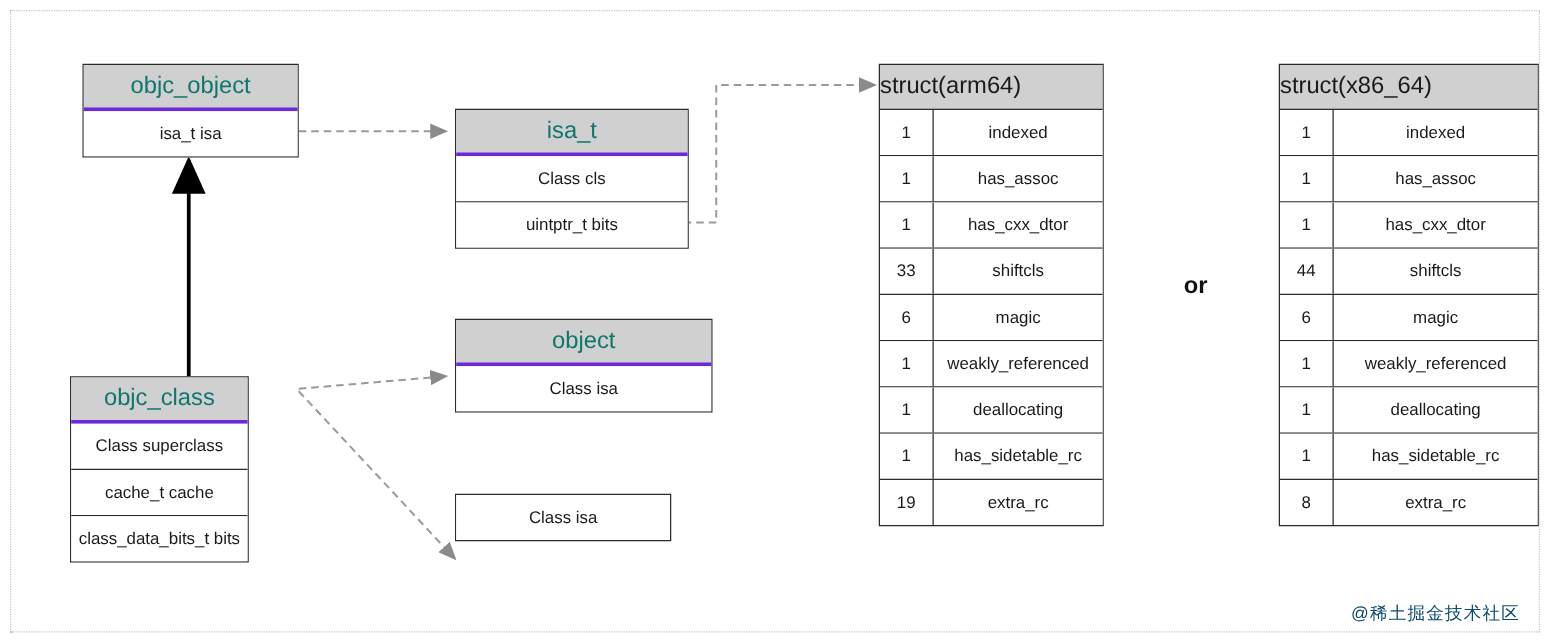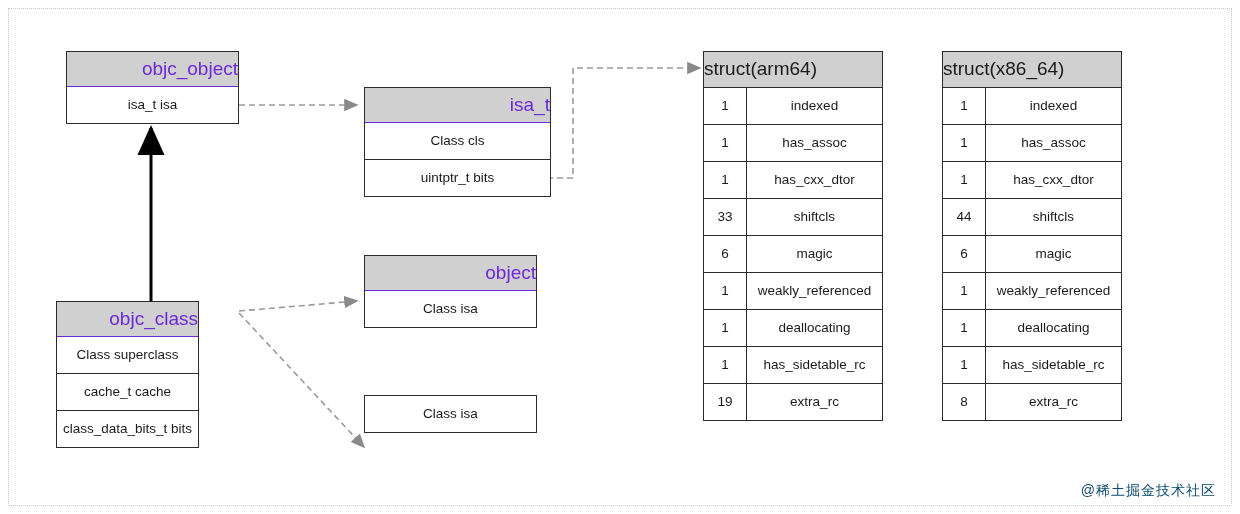--- a/index.html
+++ b/index.html
@@ -44,23 +44,23 @@
 
   
   .uml {
     position: absolute;
     box-sizing: border-box;
     border: 1px solid #2b2b2b;
     background: #ffffff;
   }
   .uml .title {
     background: #d0d0d0;
-    border-bottom: 1px solid #6d28d9;
-    text-align: right;
-    color: #6d28d9;
+    border-bottom: 3px solid #6d28d9;
+    text-align: center;
+    color: #0f766e;
     font-size: 19px;
     line-height: 33px;
     height: 34px;
     white-space: nowrap;
     overflow: hidden;
   }
   .uml .row {
     border-bottom: 1px solid #2b2b2b;
     text-align: center;
     color: #1a1a1a;
@@ -167,21 +167,21 @@
     <div class="title">objc_object</div>
     <div class="row">isa_t isa</div>
   </div>
 
   <div class="uml" style="left:364px; top:87px; width:187px;">
     <div class="title">isa_t</div>
     <div class="row">Class cls</div>
     <div class="row">uintptr_t bits</div>
   </div>
 
-  <div class="uml" style="left:364px; top:255px; width:173px;">
+  <div class="uml" style="left:364px; top:255px; width:206px;">
     <div class="title">object</div>
     <div class="row">Class isa</div>
   </div>
 
   <div class="uml" style="left:364px; top:395px; width:173px;">
     <div class="row">Class isa</div>
   </div>
 
   <div class="uml" style="left:56px; top:301px; width:143px;">
     <div class="title">objc_class</div>
@@ -226,21 +226,21 @@
       <div class="fname">has_sidetable_rc</div>
     </div>
     <div class="srow">
       <div class="bits">19</div>
       <div class="fname">extra_rc</div>
     </div>
   </div>
 
   <div class="or-label" style="left:919px; top:219px;">or</div>
 
-  <div class="struct" style="left:942px; top:51px; width:180px;">
+  <div class="struct" style="left:1023px; top:51px; width:208px;">
     <div class="title">struct(x86_64)</div>
 
     <div class="srow">
       <div class="bits">1</div>
       <div class="fname">indexed</div>
     </div>
     <div class="srow">
       <div class="bits">1</div>
       <div class="fname">has_assoc</div>
     </div>

